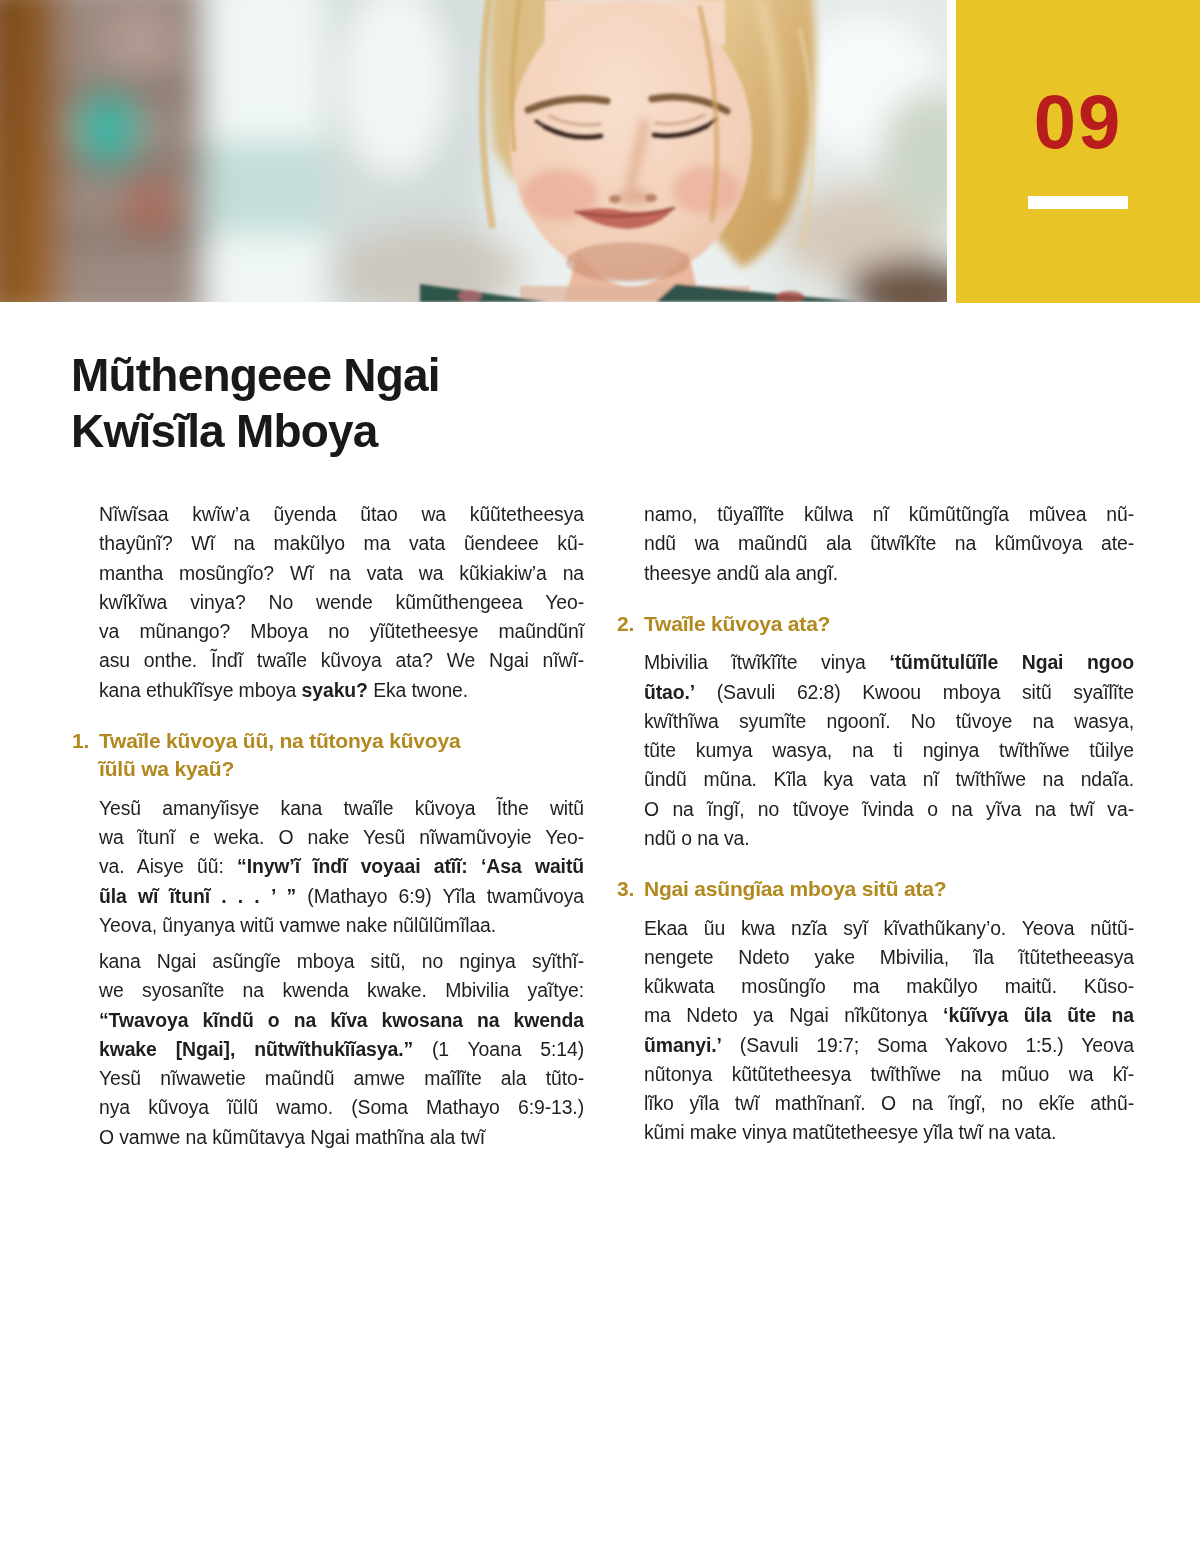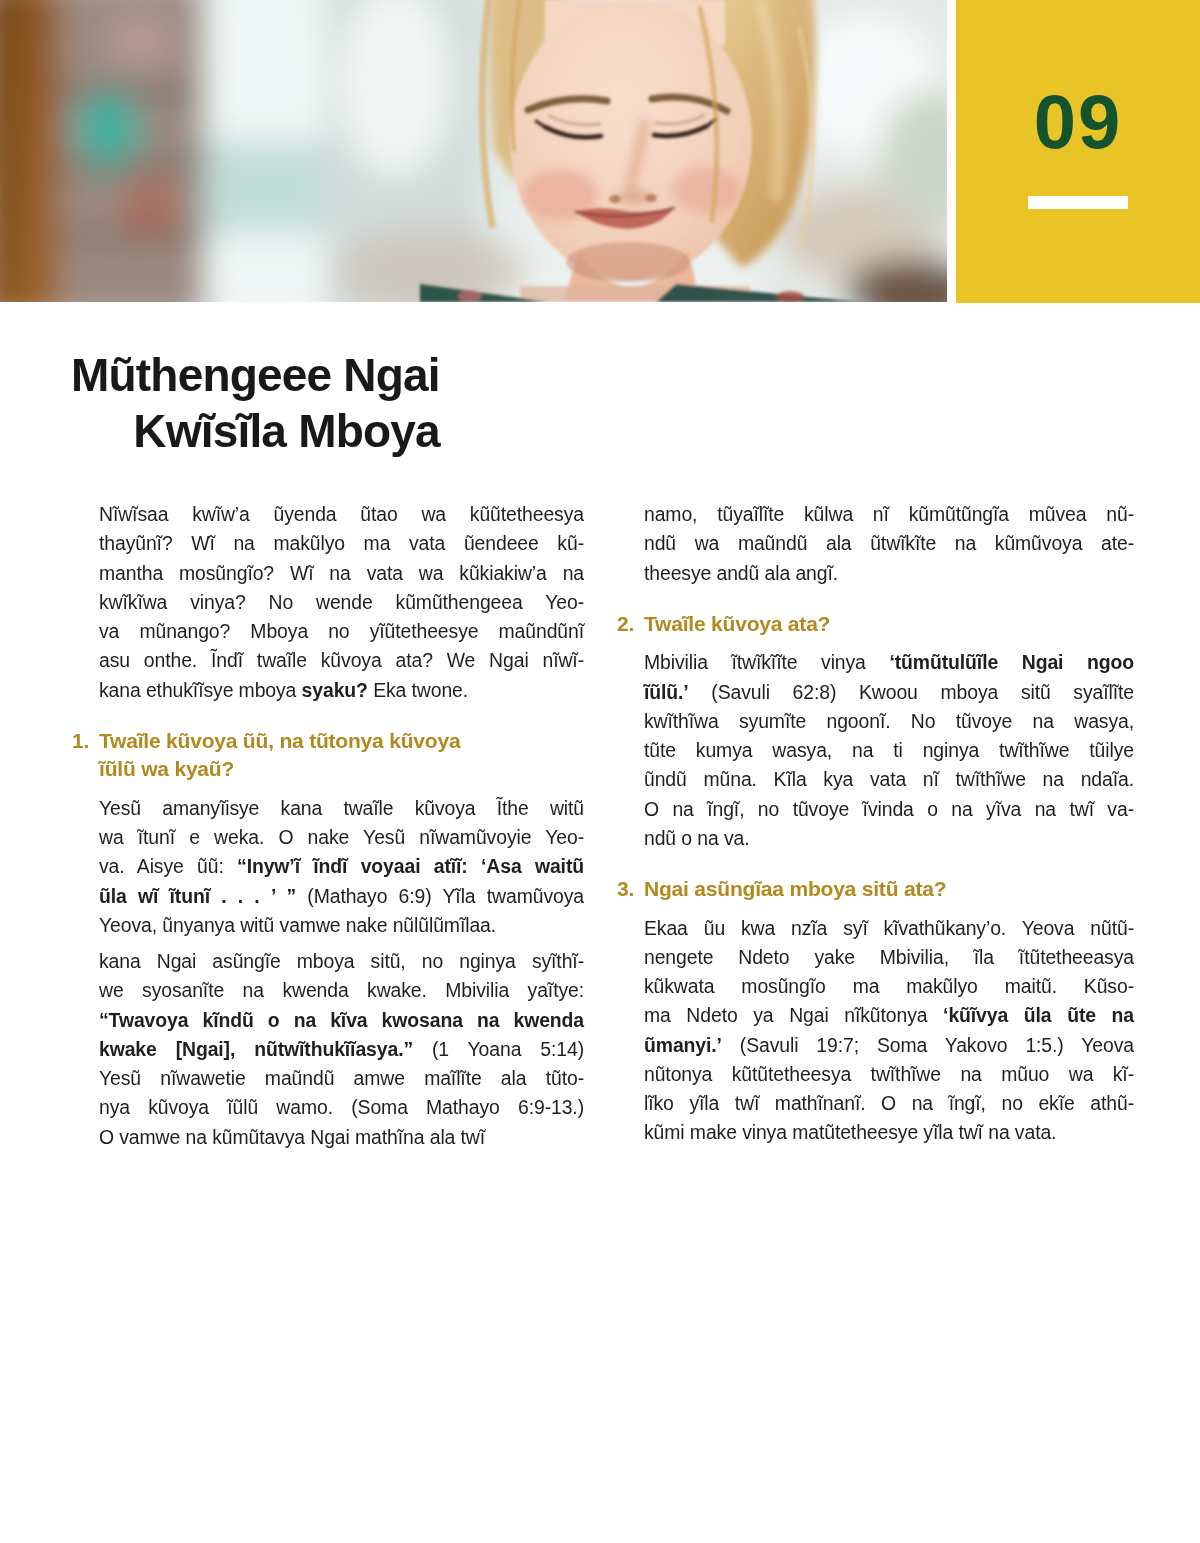--- a/index.html
+++ b/index.html
@@ -4,25 +4,25 @@
 <style>
   html,body{margin:0;padding:0;background:#ffffff;}
   .page{position:relative;width:1200px;height:1543px;background:#ffffff;overflow:hidden;
         font-family:"Liberation Sans","DejaVu Sans",sans-serif;color:#1f1f1f;}
   
   .hero{position:absolute;left:0;top:0;width:947px;height:302px;overflow:hidden;background:#e7eeec;}
   .hero svg{display:block;width:100%;height:100%;}
   
   .badge{position:absolute;left:956px;top:0;width:244px;height:303px;background:#e8c427;}
   .badge .num{position:absolute;left:0;right:0;top:84px;text-align:center;
-              font-size:76px;font-weight:bold;color:#14532d;letter-spacing:2px;line-height:1;}
+              font-size:76px;font-weight:bold;color:#b91c1c;letter-spacing:2px;line-height:1;}
   .badge .bar{position:absolute;left:50%;transform:translateX(-50%);top:196px;width:100px;height:13px;background:#ffffff;}
   
   .title{position:absolute;left:71px;top:347px;font-size:46px;line-height:56px;font-weight:bold;
-         color:#191919;letter-spacing:-0.8px;text-align:right;}
+         color:#191919;letter-spacing:-0.8px;}
   
   .col{position:absolute;top:500px;font-size:19.4px;line-height:29.25px;letter-spacing:-0.1px;}
   .col-left{left:72px;width:512px;}
   .col-right{left:617px;width:517px;}
   .para{padding-left:27px;margin:0 0 7px 0;}
   .line{text-align:justify;text-align-last:justify;}
   .line.last{text-align-last:left;}
   .sec{position:relative;margin:22px 0 10px 0;color:#b1891e;font-weight:bold;
        font-size:21px;line-height:28.5px;letter-spacing:-0.2px;}
   .sec .num{position:absolute;left:0;top:0;}
@@ -183,21 +183,21 @@
         <div class="line last">theesye andũ ala angĩ.</div>
       </div>
       <div class="sec">
         <span class="num">2.</span>
         <div class="lines">
           <div>Twaĩle kũvoya ata?</div>
         </div>
       </div>
       <div class="para">
         <div class="line">Mbivilia ĩtwĩkĩĩte vinya <b>‘tũmũtulũĩle Ngai ngoo</b></div>
-        <div class="line"><b>ĩũlũ.’</b> (Savuli 62:8) Kwoou mboya sitũ syaĩlĩte</div>
+        <div class="line"><b>ũtao.’</b> (Savuli 62:8) Kwoou mboya sitũ syaĩlĩte</div>
         <div class="line">kwĩthĩwa syumĩte ngoonĩ. No tũvoye na wasya,</div>
         <div class="line">tũte kumya wasya, na ti nginya twĩthĩwe tũilye</div>
         <div class="line">ũndũ mũna. Kĩla kya vata nĩ twĩthĩwe na ndaĩa.</div>
         <div class="line">O na ĩngĩ, no tũvoye ĩvinda o na yĩva na twĩ va-</div>
         <div class="line last">ndũ o na va.</div>
       </div>
       <div class="sec">
         <span class="num">3.</span>
         <div class="lines">
           <div>Ngai asũngĩaa mboya sitũ ata?</div>

